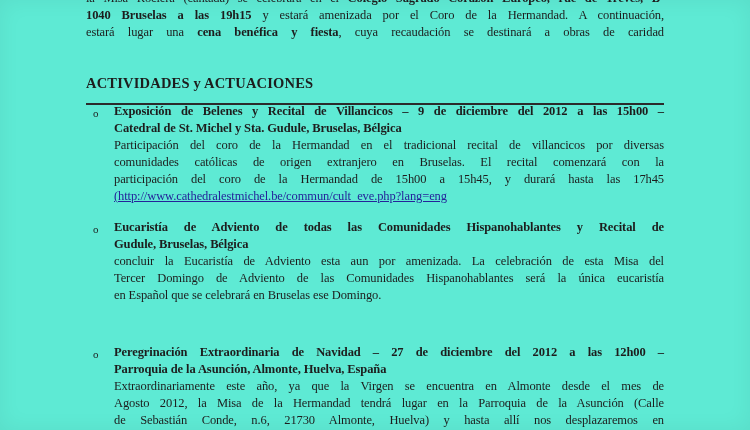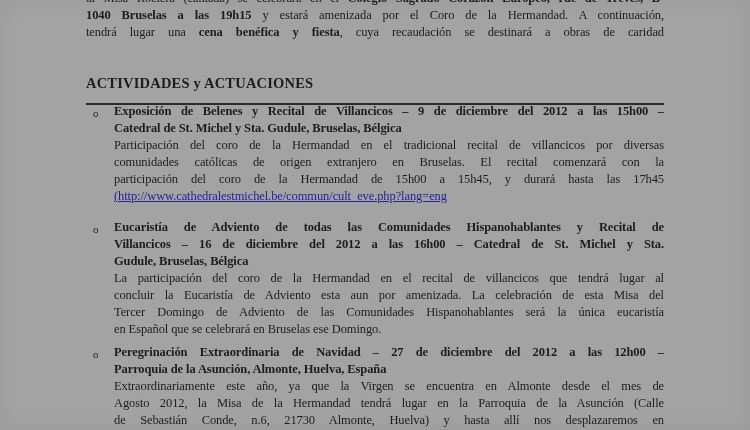--- a/index.html
+++ b/index.html
@@ -1,20 +1,20 @@
 <!DOCTYPE html>
 <html><head>
 <meta charset="utf-8">
 <style>
   html,body { margin:0; padding:0; background:#e8e8e8; }
   .page {
     position:relative;
     width:750px; height:430px;
     margin:0 auto;
-    background:#a3a3a3;
+    background:#5eead4;
     overflow:hidden;
     font-family:"Liberation Serif", serif;
     color:#1d1d1d;
     box-shadow: inset 0 0 22px rgba(0,0,0,0.06);
   }
   .block { position:absolute; left:86px; width:578px; }
   .intro  { top:-10px; }
   .hdr    { top:74px; padding-bottom:11px; border-bottom:2px solid #2b2b2b; }
   .hdr-text { font-weight:bold; font-size:14.5px; letter-spacing:0.2px; }
   .bullet { }
@@ -40,21 +40,21 @@
   .heading-lines .tline { font-weight:bold; }
 </style>
 </head>
 <body>
 
 <div class="page">
 
   <div class="block intro">
       <div class="tline"><span>la Misa Rociera (cantada) se celebrará en el </span><span class="seg-b">Colegio Sagrado Corazón Europeo, rue de Trèves, B-</span></div>
       <div class="tline"><span class="seg-b">1040 Bruselas a las 19h15</span><span> y estará amenizada por el Coro de la Hermandad. A continuación,</span></div>
-      <div class="tline"><span>tendrá lugar una </span><span class="seg-b">cena benéfica y fiesta</span><span>, cuya recaudación se destinará a obras de caridad</span></div>
+      <div class="tline"><span>estará lugar una </span><span class="seg-b">cena benéfica y fiesta</span><span>, cuya recaudación se destinará a obras de caridad</span></div>
     </div>
 
   <div class="block hdr">
     <span class="hdr-text">ACTIVIDADES y ACTUACIONES</span>
   </div>
 
   <div class="block bullet b1">
     <span class="marker">o</span>
     <div class="btext">
       <div class="heading-lines">
@@ -68,25 +68,23 @@
           <div class="tline last"><span class=" lnk">(http://www.cathedralestmichel.be/commun/cult_eve.php?lang=eng</span></div>
         </div>
     </div>
   </div>
 
   <div class="block bullet b2">
     <span class="marker">o</span>
     <div class="btext">
       <div class="heading-lines">
           <div class="tline"><span class="seg-b">Eucaristía de Adviento de todas las Comunidades Hispanohablantes y Recital de</span></div>
-          <div class="tline"><span class="seg-b">Villancicos – 16 de diciembre del 2012 a las 16h00 – Catedral de St. Michel y Sta.</span></div>
           <div class="tline last"><span class="seg-b">Gudule, Bruselas, Bélgica</span></div>
         </div>
       <div class="body-lines">
-          <div class="tline"><span>La participación del coro de la Hermandad en el recital de villancicos que tendrá lugar al</span></div>
           <div class="tline"><span>concluir la Eucaristía de Adviento esta aun por amenizada. La celebración de esta Misa del</span></div>
           <div class="tline"><span>Tercer Domingo de Adviento de las Comunidades Hispanohablantes será la única eucaristía</span></div>
           <div class="tline last"><span>en Español que se celebrará en Bruselas ese Domingo.</span></div>
         </div>
     </div>
   </div>
 
   <div class="block bullet b3">
     <span class="marker">o</span>
     <div class="btext">

